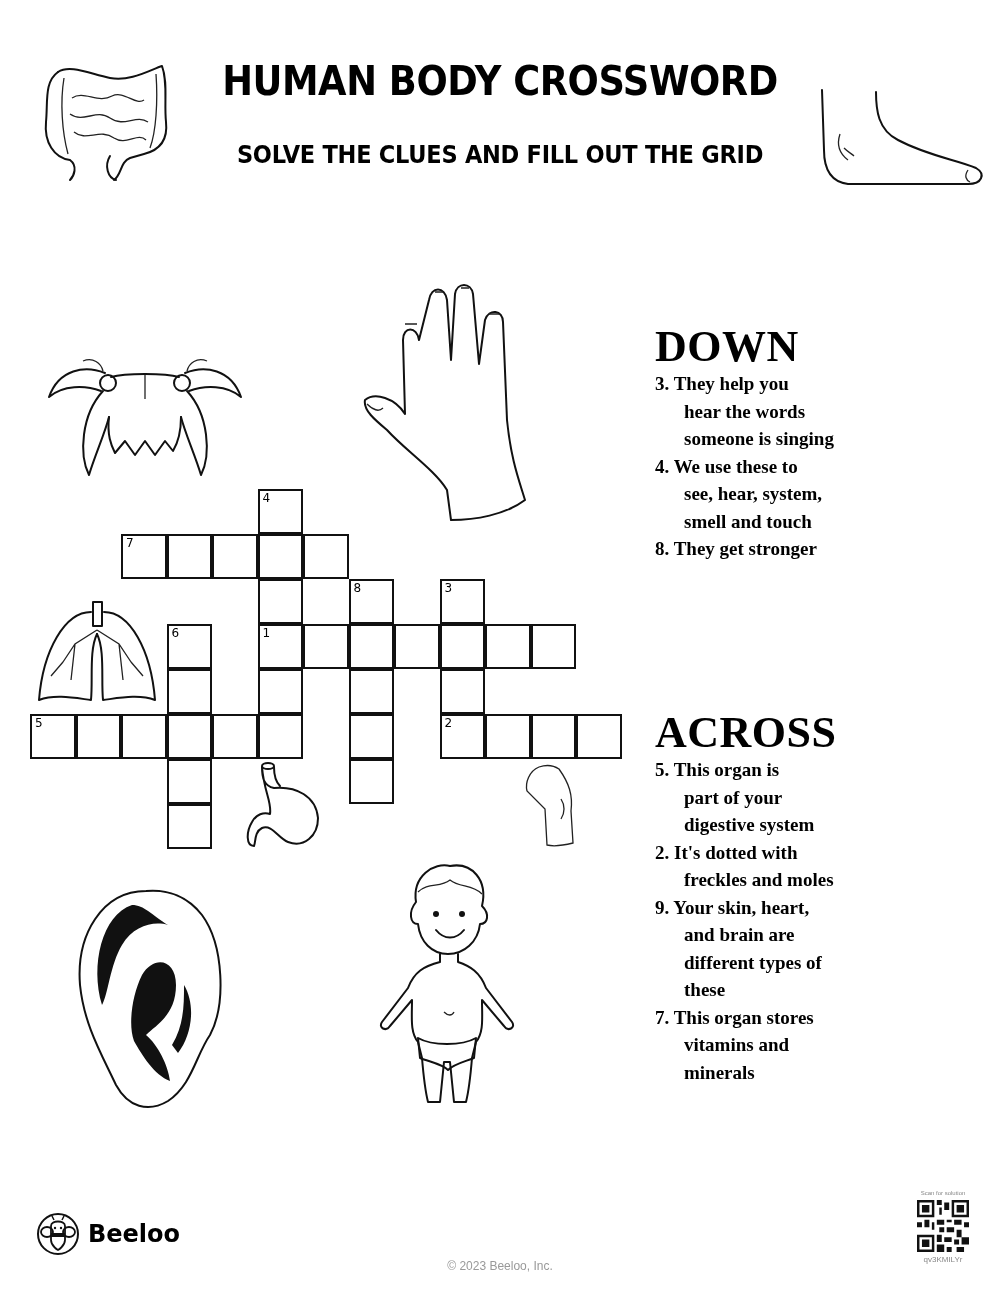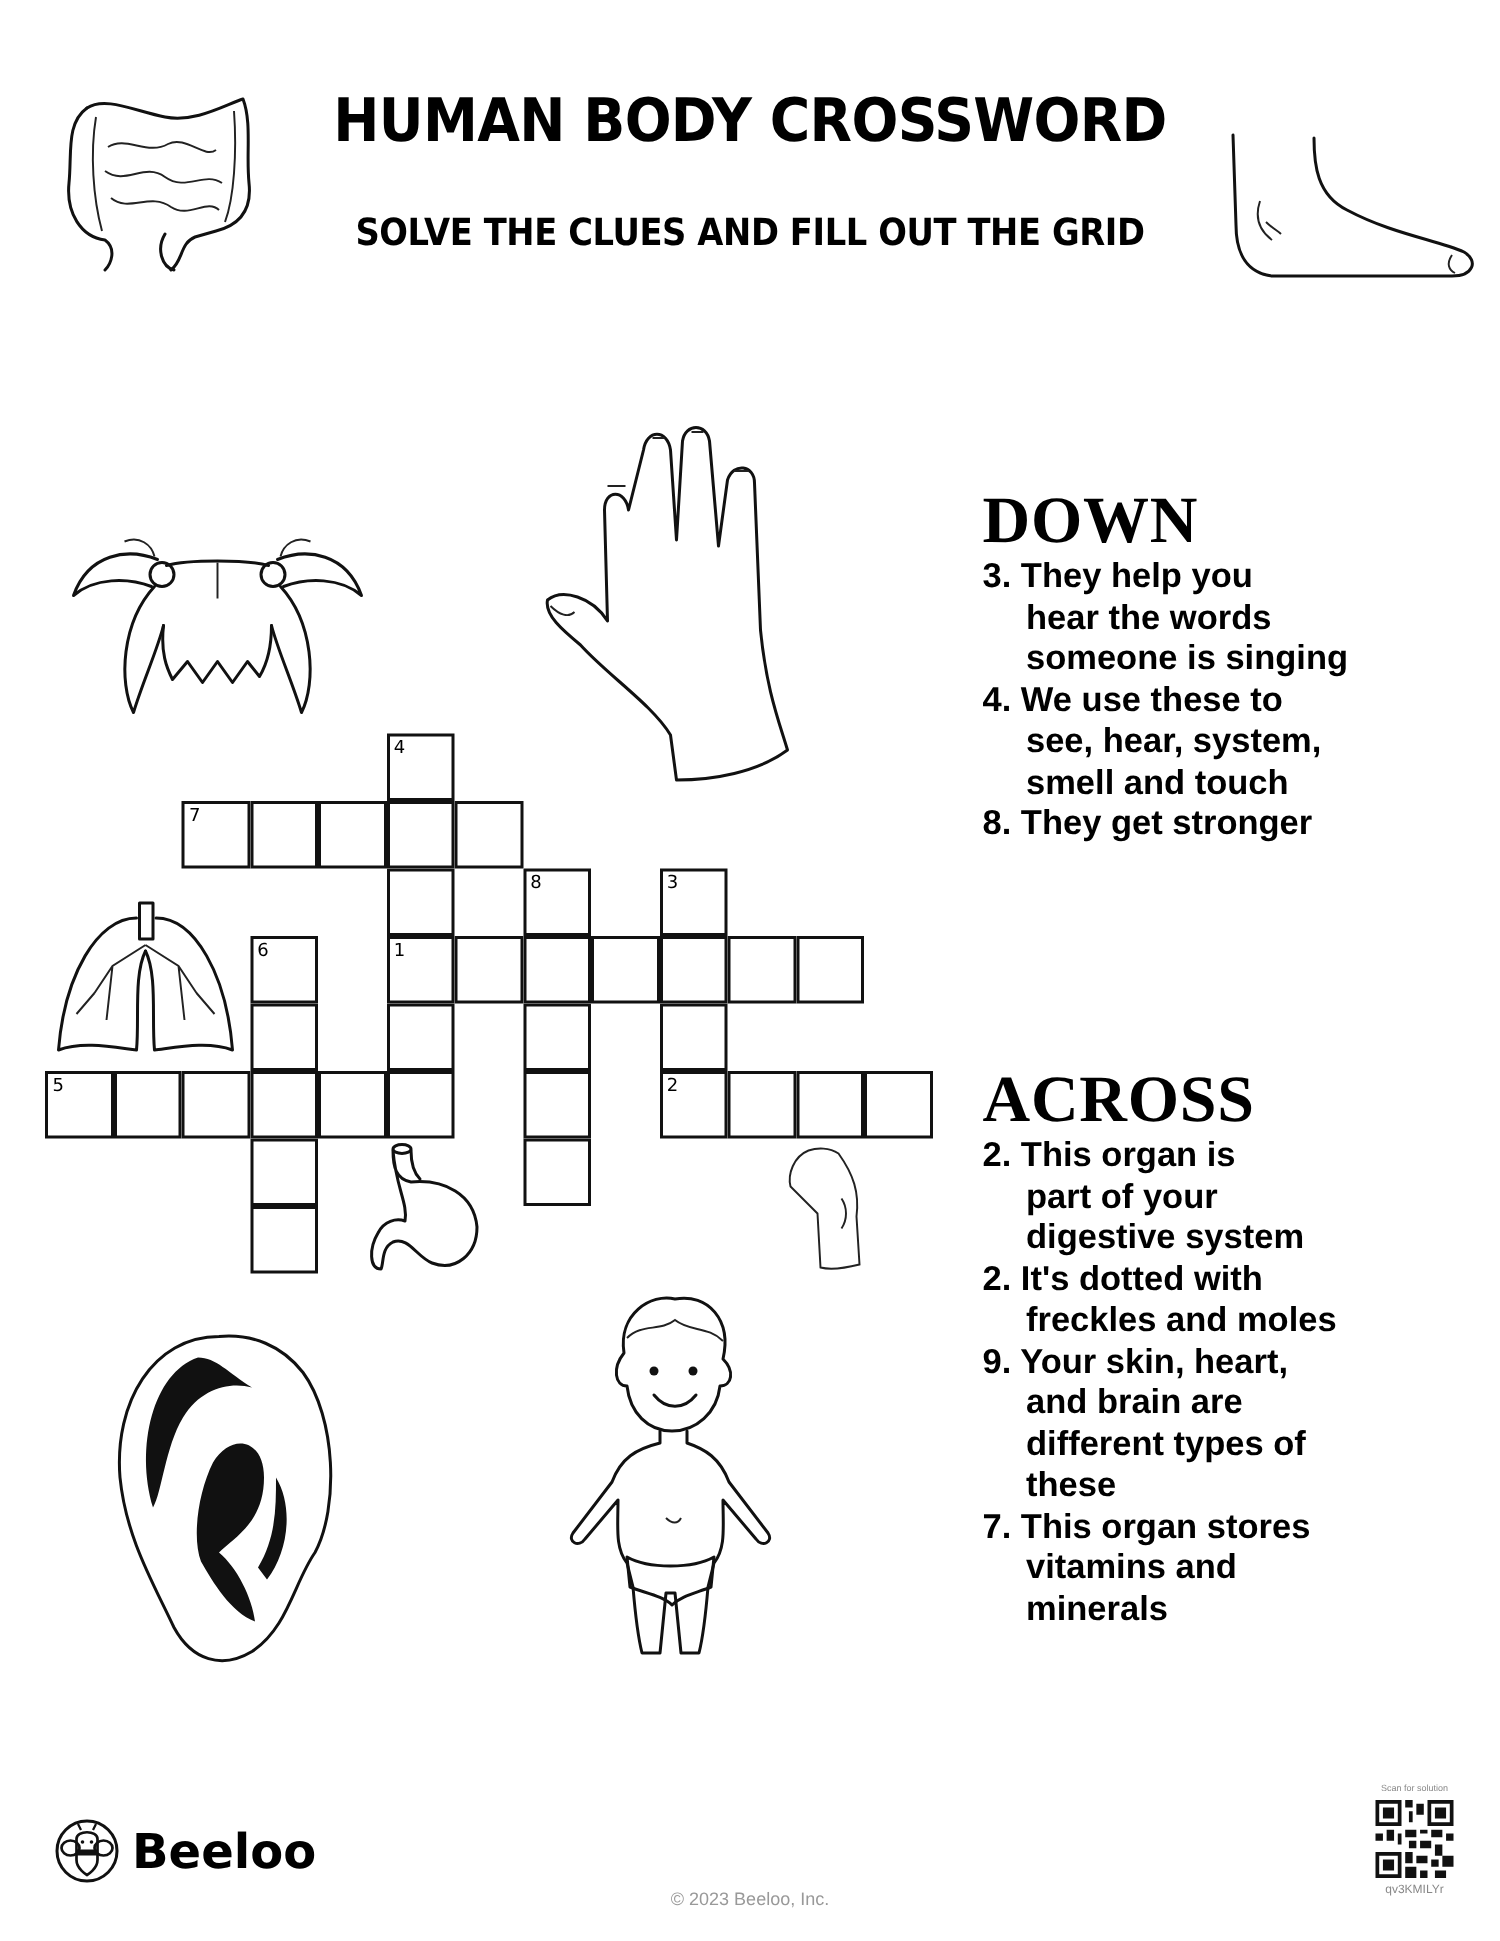--- a/index.html
+++ b/index.html
@@ -4,25 +4,25 @@
 <style>
   html, body { margin:0; padding:0; background:#fff; }
   body { width:1000px; height:1294px; position:relative; overflow:hidden; font-family:"DejaVu Sans", sans-serif; color:#000; }
   .abs { position:absolute; }
   .title { left:0; width:1000px; top:58px; text-align:center; font-family:"DejaVu Sans", sans-serif; font-weight:bold; font-size:40px; letter-spacing:-0.5px; transform:scaleX(0.92); }
   .subtitle { left:0; width:1000px; top:140px; text-align:center; font-family:"DejaVu Sans", sans-serif; font-weight:bold; font-size:25px; letter-spacing:-0.3px; transform:scaleX(0.9); }
   .cell { position:absolute; width:45.5px; height:45px; border:2.5px solid #111; box-sizing:border-box; margin-left:-1px; margin-top:-1px; background:#fff; }
   .cell .num { position:absolute; left:3px; top:1px; font-size:12px; font-family:"DejaVu Sans", sans-serif; line-height:13px; }
   .clues { left:655px; font-family:"DejaVu Serif", serif; }
   .clue-head { font-size:44px; font-weight:bold; line-height:46px; letter-spacing:0.5px; font-family:"Liberation Serif", serif; }
-  .clue { font-family:Liberation Sans, sans-serif; font-weight:bold; font-size:23px; line-height:27.5px; }
+  .clue { font-family:Liberation Serif, serif; font-weight:bold; font-size:19px; line-height:27.5px; }
   .clue-line { display:block; }
   .clue-line.cont { padding-left:29px; }
   .footer-logo { left:36px; top:1212px; display:flex; align-items:center; gap:8px; }
-  .logo-text { font-family:"DejaVu Sans", sans-serif; font-weight:bold; font-size:32px; }
+  .logo-text { font-family:"DejaVu Sans", sans-serif; font-weight:bold; font-size:24px; }
   .copyright { left:0; width:1000px; top:1259px; text-align:center; font-size:12px; color:#999; font-family:"Liberation Sans", sans-serif; }
   .qr-wrap { left:912px; top:1190px; width:62px; text-align:center; }
   .qr-label { font-size:6px; color:#888; font-family:"Liberation Sans", sans-serif; }
   .qr-code { font-size:8px; color:#888; font-family:Liberation Sans, sans-serif; margin-top:3px; }
   svg { position:absolute; overflow:visible; }
   svg .ln { fill:none; stroke:#111; stroke-width:2; stroke-linejoin:round; stroke-linecap:round; }
   svg .thin { fill:none; stroke:#222; stroke-width:1.3; }
 </style>
 </head>
 <body>
@@ -168,21 +168,21 @@
       <div class="clue">
         <span class="clue-line">8. They get stronger</span>
       </div>
     </div>
 </div>
 
 <div class="abs clues" style="top:710px;">
   <div class="clue-head">ACROSS</div>
   <div id="across-list">
       <div class="clue">
-        <span class="clue-line">2. This organ is</span>
+        <span class="clue-line">5. This organ is</span>
         <span class="clue-line cont">part of your</span>
         <span class="clue-line cont">digestive system</span>
       </div>
       <div class="clue">
         <span class="clue-line">2. It's dotted with</span>
         <span class="clue-line cont">freckles and moles</span>
       </div>
       <div class="clue">
         <span class="clue-line">9. Your skin, heart,</span>
         <span class="clue-line cont">and brain are</span>

